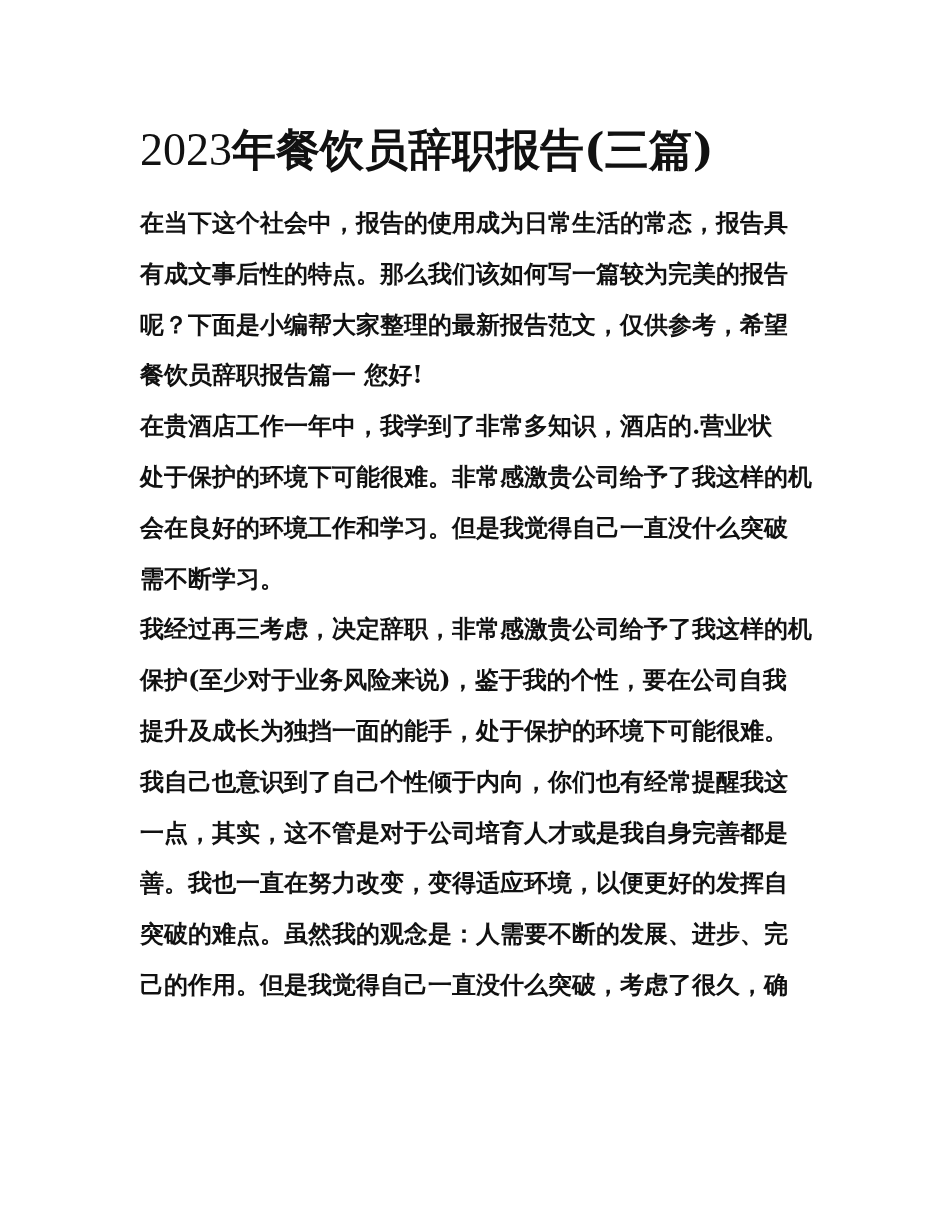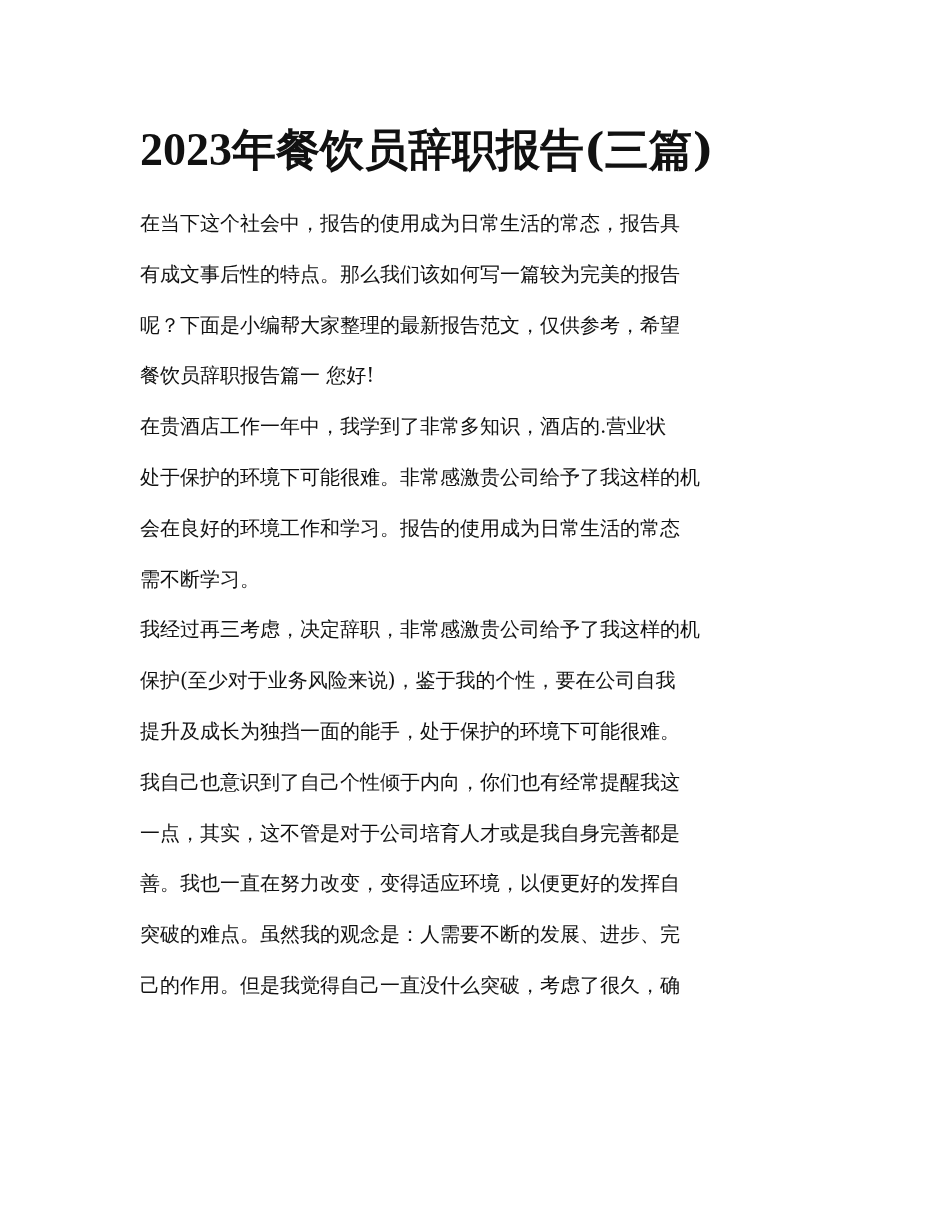--- a/index.html
+++ b/index.html
@@ -28,56 +28,57 @@
       top: 118px;
       width: 680px;
       height: 70px;
       font-size: 44px;
       line-height: 64px;
       white-space: nowrap;
       letter-spacing: 0px;
     }
     .title .year {
       font-family: "Liberation Serif", "DejaVu Serif", serif;
-      font-weight: bold;
+      font-weight: normal;
       font-size: 46px;
     }
     .title .rest {
       font-weight: bold;
     }
     .body-text {
       position: absolute;
       left: 140px;
       top: 198px;
       width: 672px;
     }
     .line {
       height: 50.8px;
-      font-size: 20px;
+      font-size: 24px;
       line-height: 50.8px;
       white-space: nowrap;
       letter-spacing: 0px;
+      font-weight: bold;
     }
   </style>
 </head>
 <body>
 
 <div class="page">
   <div class="title">
     <span class="year">2023</span><span class="rest">年餐饮员辞职报告(三篇)</span>
   </div>
 
   <div class="body-text">
     <div class="line">在当下这个社会中，报告的使用成为日常生活的常态，报告具</div>
     <div class="line">有成文事后性的特点。那么我们该如何写一篇较为完美的报告</div>
     <div class="line">呢？下面是小编帮大家整理的最新报告范文，仅供参考，希望</div>
     <div class="line">餐饮员辞职报告篇一 您好!</div>
     <div class="line">在贵酒店工作一年中，我学到了非常多知识，酒店的.营业状</div>
     <div class="line">处于保护的环境下可能很难。非常感激贵公司给予了我这样的机</div>
-    <div class="line">会在良好的环境工作和学习。报告的使用成为日常生活的常态</div>
+    <div class="line">会在良好的环境工作和学习。但是我觉得自己一直没什么突破</div>
     <div class="line">需不断学习。</div>
     <div class="line">我经过再三考虑，决定辞职，非常感激贵公司给予了我这样的机</div>
     <div class="line">保护(至少对于业务风险来说)，鉴于我的个性，要在公司自我</div>
     <div class="line">提升及成长为独挡一面的能手，处于保护的环境下可能很难。</div>
     <div class="line">我自己也意识到了自己个性倾于内向，你们也有经常提醒我这</div>
     <div class="line">一点，其实，这不管是对于公司培育人才或是我自身完善都是</div>
     <div class="line">善。我也一直在努力改变，变得适应环境，以便更好的发挥自</div>
     <div class="line">突破的难点。虽然我的观念是：人需要不断的发展、进步、完</div>
     <div class="line">己的作用。但是我觉得自己一直没什么突破，考虑了很久，确</div>
   </div>

